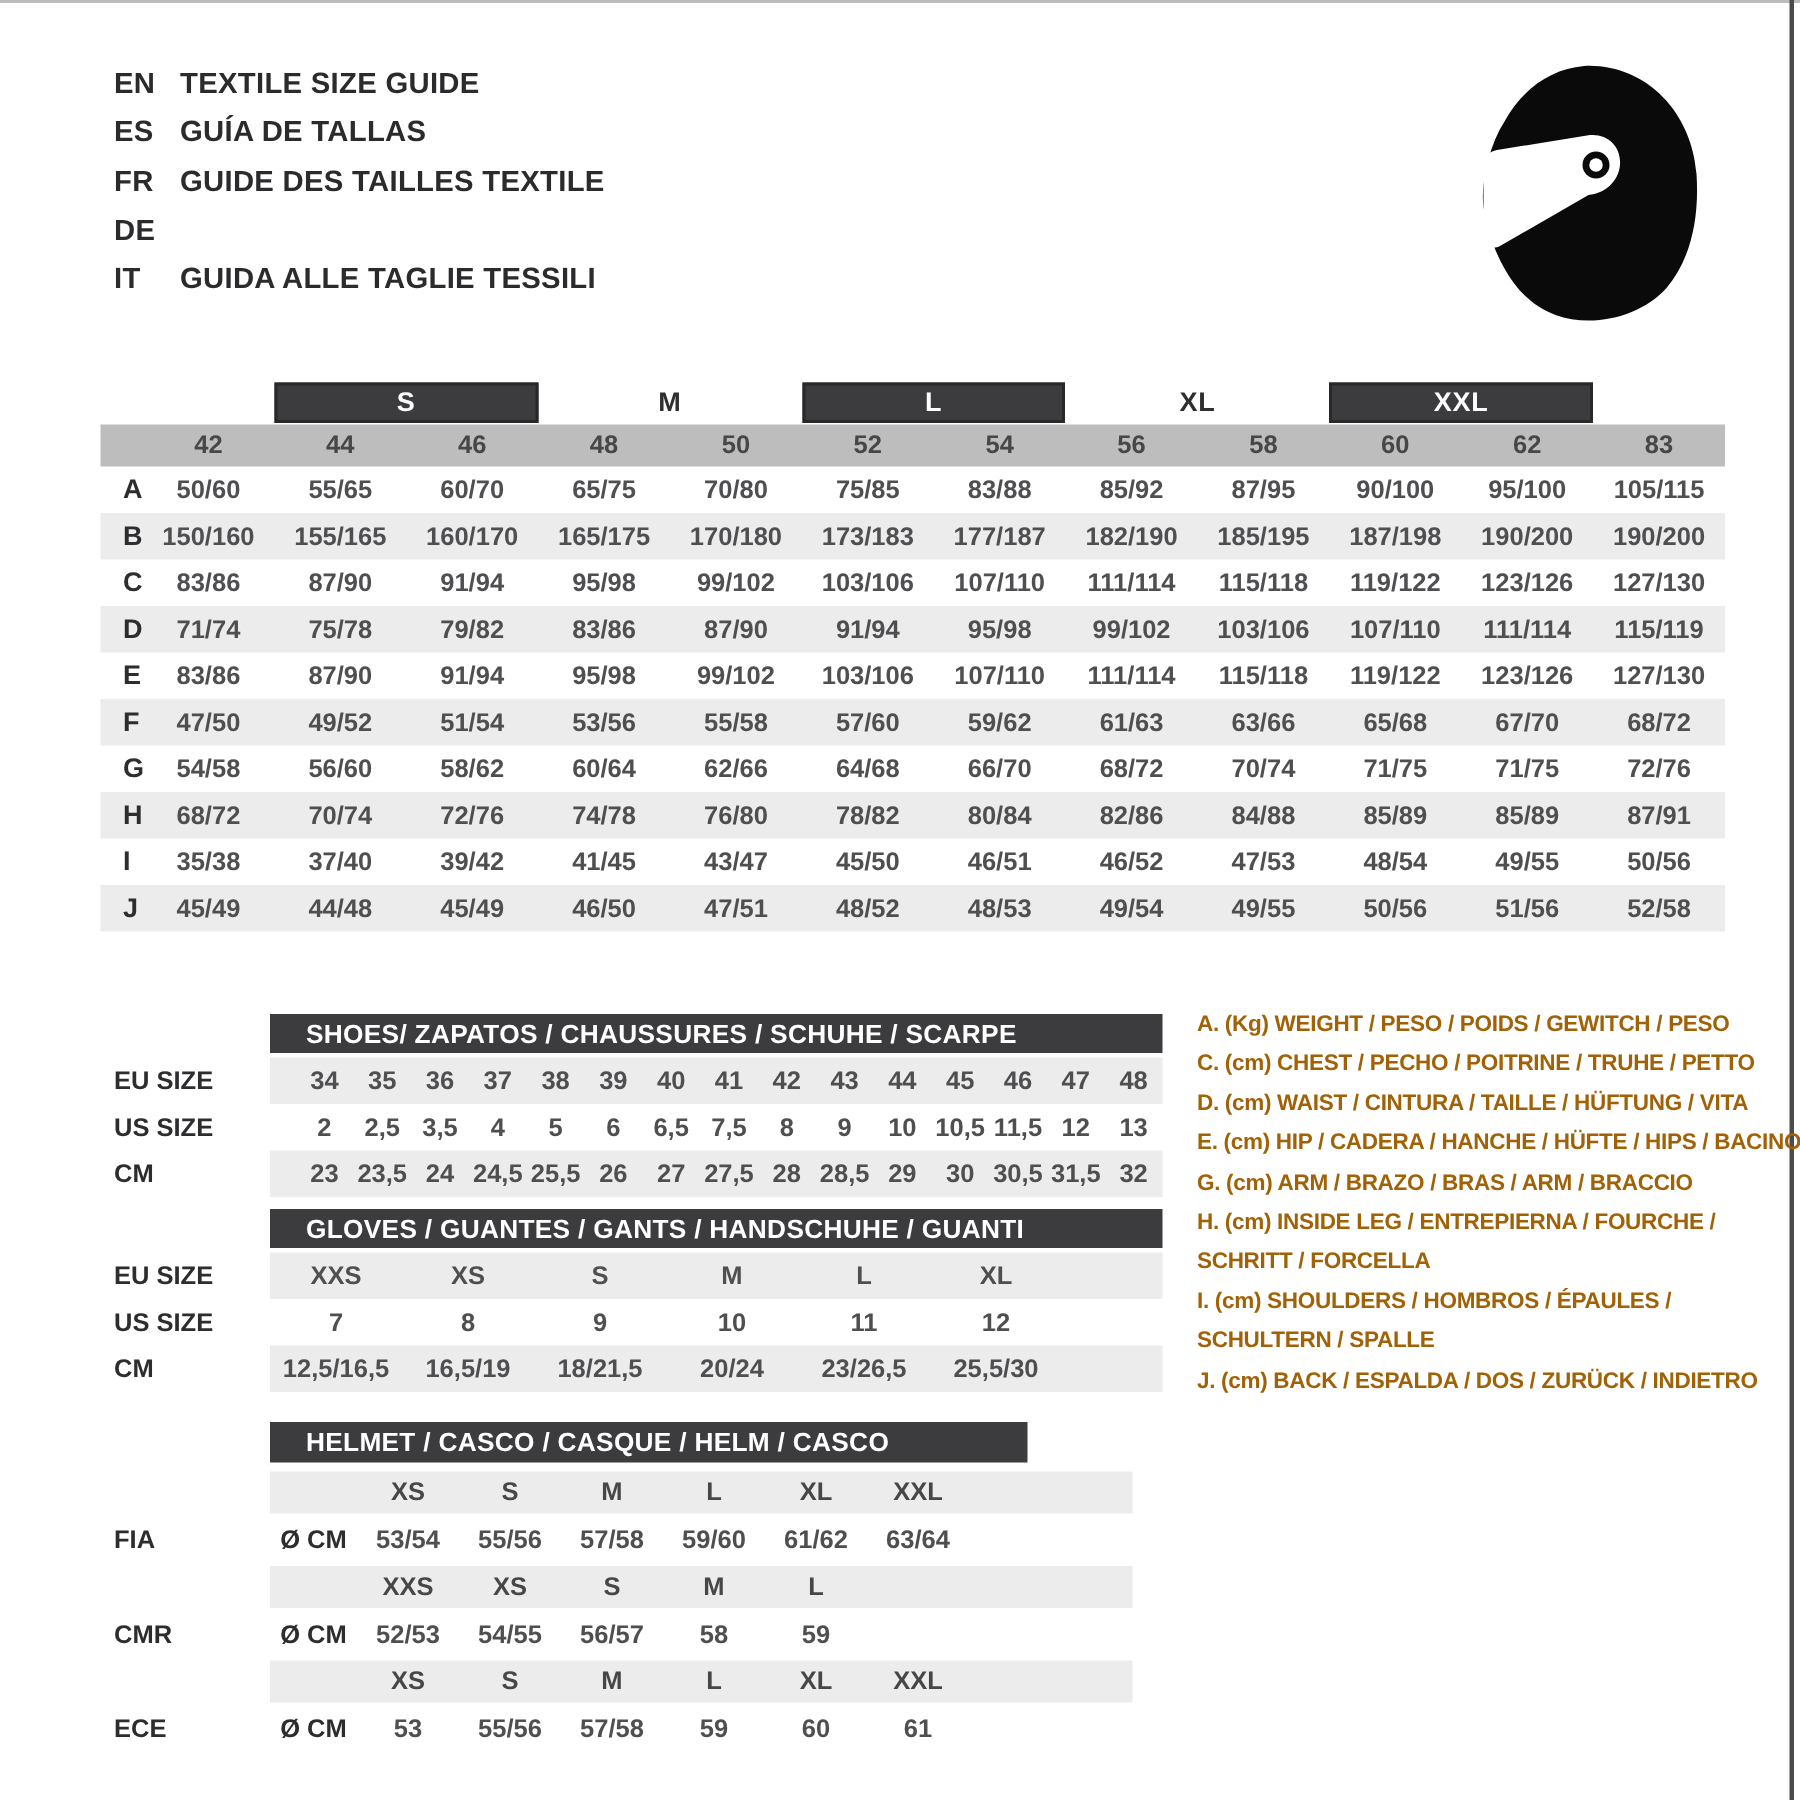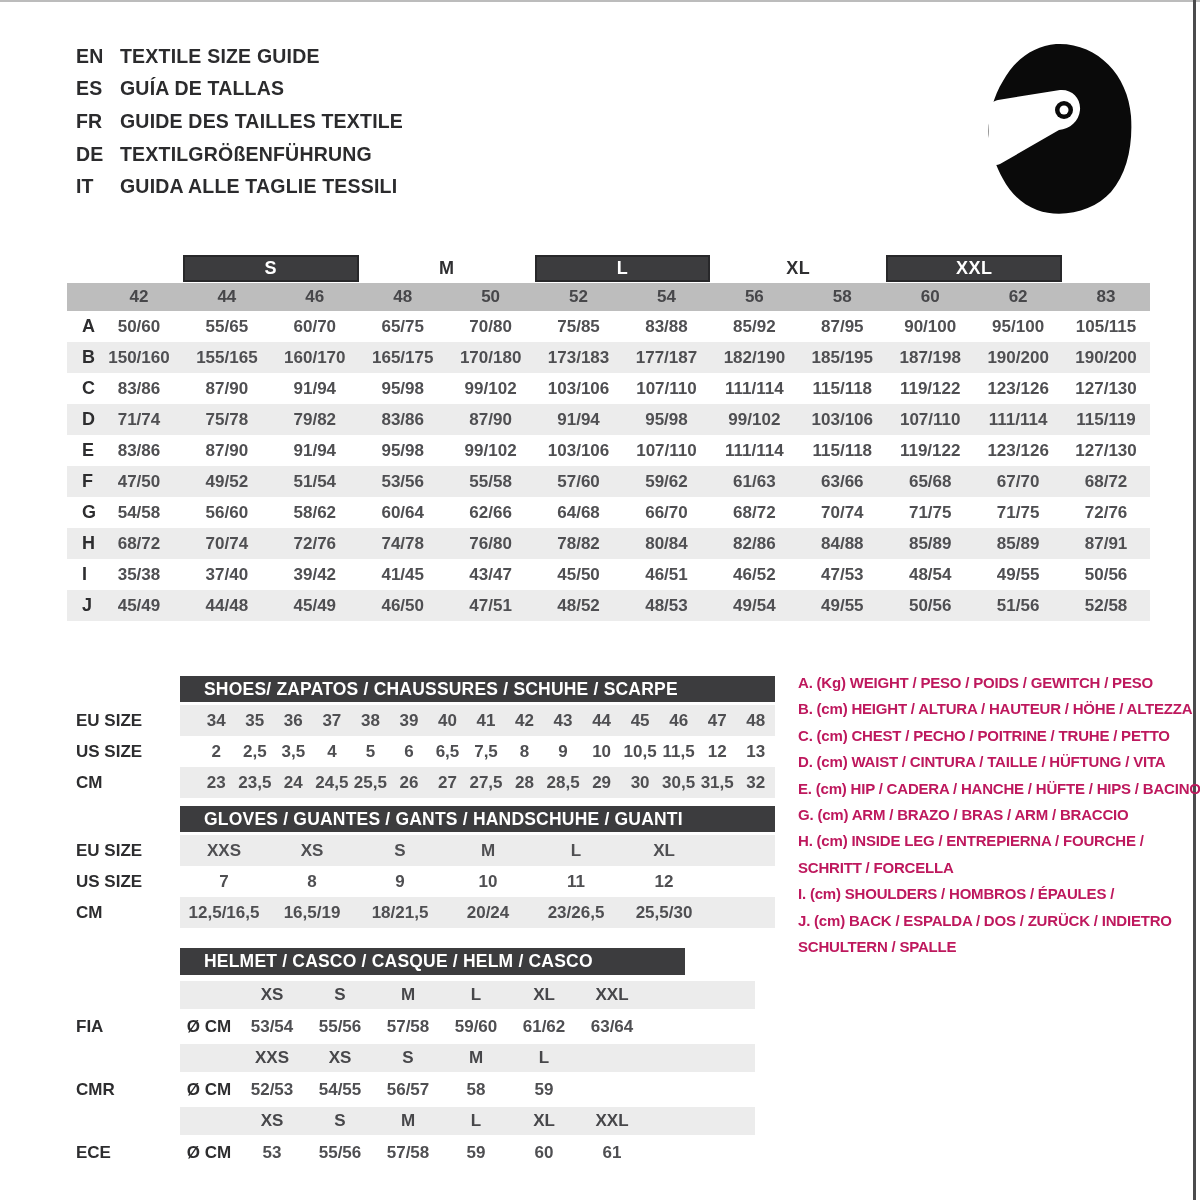--- a/index.html
+++ b/index.html
@@ -50,21 +50,21 @@
   .band-gray{background:var(--stripe,#ececec);}
   .scell{font-size:17px;color:#4f4f52;display:flex;align-items:center;justify-content:center;height:100%;}
   .hband{width:575px;display:grid;grid-template-columns:58px repeat(6,68px);align-items:center;}
   .srow.hsizes{height:28px;margin-bottom:2px;}
   .srow.hvals{height:31px;margin-bottom:2px;}
   .hsizes .scell{color:#47474a;}
   .scell.unit{color:#2d2d2f;}
 
   
   .legend{position:absolute;left:798px;top:670px;width:392px;}
-  .legend-line{height:26.4px;line-height:26.4px;font-size:15px;color:#be185d;white-space:nowrap;letter-spacing:-.2px;}
+  .legend-line{height:26.4px;line-height:26.4px;font-size:15px;color:#a16207;white-space:nowrap;letter-spacing:-.2px;}
 </style>
 </head>
 <body>
 
 <div class="canvas">
   <div class="topline"></div>
   <div class="rightline"></div>
 
   <div class="langs">
     <div class="lang-row">
@@ -74,21 +74,20 @@
     <div class="lang-row">
       <span class="lang-code">ES</span>
       <span>GUÍA DE TALLAS</span>
     </div>
     <div class="lang-row">
       <span class="lang-code">FR</span>
       <span>GUIDE DES TAILLES TEXTILE</span>
     </div>
     <div class="lang-row">
       <span class="lang-code">DE</span>
-      <span>TEXTILGRÖßENFÜHRUNG</span>
     </div>
     <div class="lang-row">
       <span class="lang-code">IT</span>
       <span>GUIDA ALLE TAGLIE TESSILI</span>
     </div>
   </div>
 
   <svg class="helmet-svg" width="158" height="178" viewBox="0 0 158 178" aria-hidden="true">
     <path fill="#0a0a0a" d="M 78 6 C 118 4 150 36 153 78 C 155 108 149 135 133 154
       C 116 173 84 181 59 172 C 43 166 32 154 25 141 C 18 129 13 113 11 100
@@ -453,24 +452,23 @@
             <div class="scell">59</div>
             <div class="scell">60</div>
             <div class="scell">61</div>
           </div>
         </div>
       </div>
   </div>
 
   <div class="legend">
       <div class="legend-line">A. (Kg) WEIGHT / PESO / POIDS / GEWITCH / PESO</div>
-      <div class="legend-line">B. (cm) HEIGHT / ALTURA / HAUTEUR / HÖHE / ALTEZZA</div>
       <div class="legend-line">C. (cm) CHEST / PECHO / POITRINE / TRUHE / PETTO</div>
       <div class="legend-line">D. (cm) WAIST / CINTURA / TAILLE / HÜFTUNG / VITA</div>
       <div class="legend-line">E. (cm) HIP / CADERA / HANCHE / HÜFTE / HIPS / BACINO</div>
       <div class="legend-line">G. (cm) ARM / BRAZO / BRAS / ARM / BRACCIO</div>
       <div class="legend-line">H. (cm) INSIDE LEG / ENTREPIERNA / FOURCHE /</div>
       <div class="legend-line">SCHRITT / FORCELLA</div>
       <div class="legend-line">I. (cm) SHOULDERS / HOMBROS / ÉPAULES /</div>
+      <div class="legend-line">SCHULTERN / SPALLE</div>
       <div class="legend-line">J. (cm) BACK / ESPALDA / DOS / ZURÜCK / INDIETRO</div>
-      <div class="legend-line">SCHULTERN / SPALLE</div>
     </div>
 </div>
 
 </body></html>

